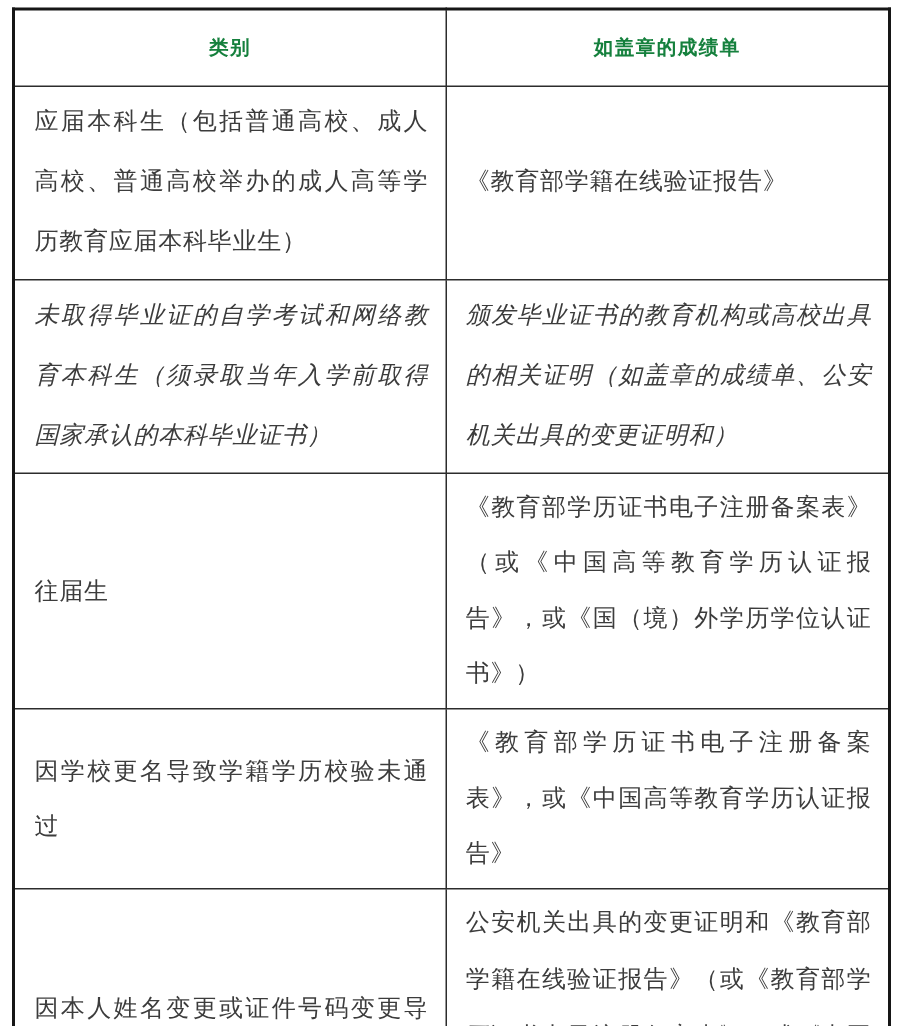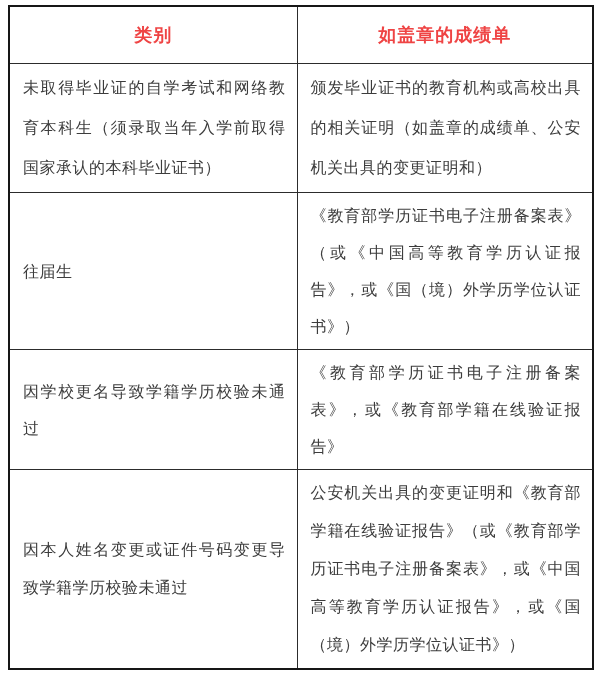--- a/index.html
+++ b/index.html
@@ -32,32 +32,32 @@
     border: 1px solid #2c2c2c;
     vertical-align: middle;
     font-size: 16px;
     letter-spacing: 0.5px;
     padding: 4px 11px 4px 13px;
     box-sizing: border-box;
   }
   table.credentials th {
     font-weight: bold;
     text-align: center;
-    color: #ef4444;
-    font-size: 18px;
+    color: #15803d;
+    font-size: 13px;
     letter-spacing: 1px;
     padding: 16px;
   }
   .col-category { width: 288px; }
   .col-materials { width: 296px; }
 
   
   tr.hdr      { height: 38px; }
   tr.row-0    { height: 122px; }
-  tr.row-1    { height: 122px; }
+  tr.row-1    { height: 122px; font-style: italic; }
   tr.row-2    { height: 106px; }
   tr.row-3    { height: 87px; }
   tr.row-4    { height: 197px; }
 
   tr.row-0 td, tr.row-1 td { line-height: 40px; }
   tr.row-2 td, tr.row-3 td { line-height: 37px; font-family: Liberation Serif, serif; }
   tr.row-4 td { line-height: 38px; }
 
   td .cell-text {
     display: block;
@@ -74,20 +74,28 @@
       <col class="col-category">
       <col class="col-materials">
     </colgroup>
     <thead>
       <tr class="hdr">
         <th>类别</th>
         <th>如盖章的成绩单</th>
       </tr>
     </thead>
     <tbody>
+      <tr class="row-0">
+        <td>
+            <span class="cell-text">应届本科生（包括普通高校、成人高校、普通高校举办的成人高等学历教育应届本科毕业生）</span>
+          </td>
+        <td>
+            <span class="cell-text">《教育部学籍在线验证报告》</span>
+          </td>
+      </tr>
       <tr class="row-1">
         <td>
             <span class="cell-text">未取得毕业证的自学考试和网络教育本科生（须录取当年入学前取得国家承认的本科毕业证书）</span>
           </td>
         <td>
             <span class="cell-text">颁发毕业证书的教育机构或高校出具的相关证明（如盖章的成绩单、公安机关出具的变更证明和）</span>
           </td>
       </tr>
       <tr class="row-2">
         <td>
@@ -95,21 +103,21 @@
           </td>
         <td>
             <span class="cell-text">《教育部学历证书电子注册备案表》（或《中国高等教育学历认证报告》，或《国（境）外学历学位认证书》）</span>
           </td>
       </tr>
       <tr class="row-3">
         <td>
             <span class="cell-text">因学校更名导致学籍学历校验未通过</span>
           </td>
         <td>
-            <span class="cell-text">《教育部学历证书电子注册备案表》，或《教育部学籍在线验证报告》</span>
+            <span class="cell-text">《教育部学历证书电子注册备案表》，或《中国高等教育学历认证报告》</span>
           </td>
       </tr>
       <tr class="row-4">
         <td>
             <span class="cell-text">因本人姓名变更或证件号码变更导致学籍学历校验未通过</span>
           </td>
         <td>
             <span class="cell-text">公安机关出具的变更证明和《教育部学籍在线验证报告》（或《教育部学历证书电子注册备案表》，或《中国高等教育学历认证报告》，或《国（境）外学历学位认证书》）</span>
           </td>
       </tr>

